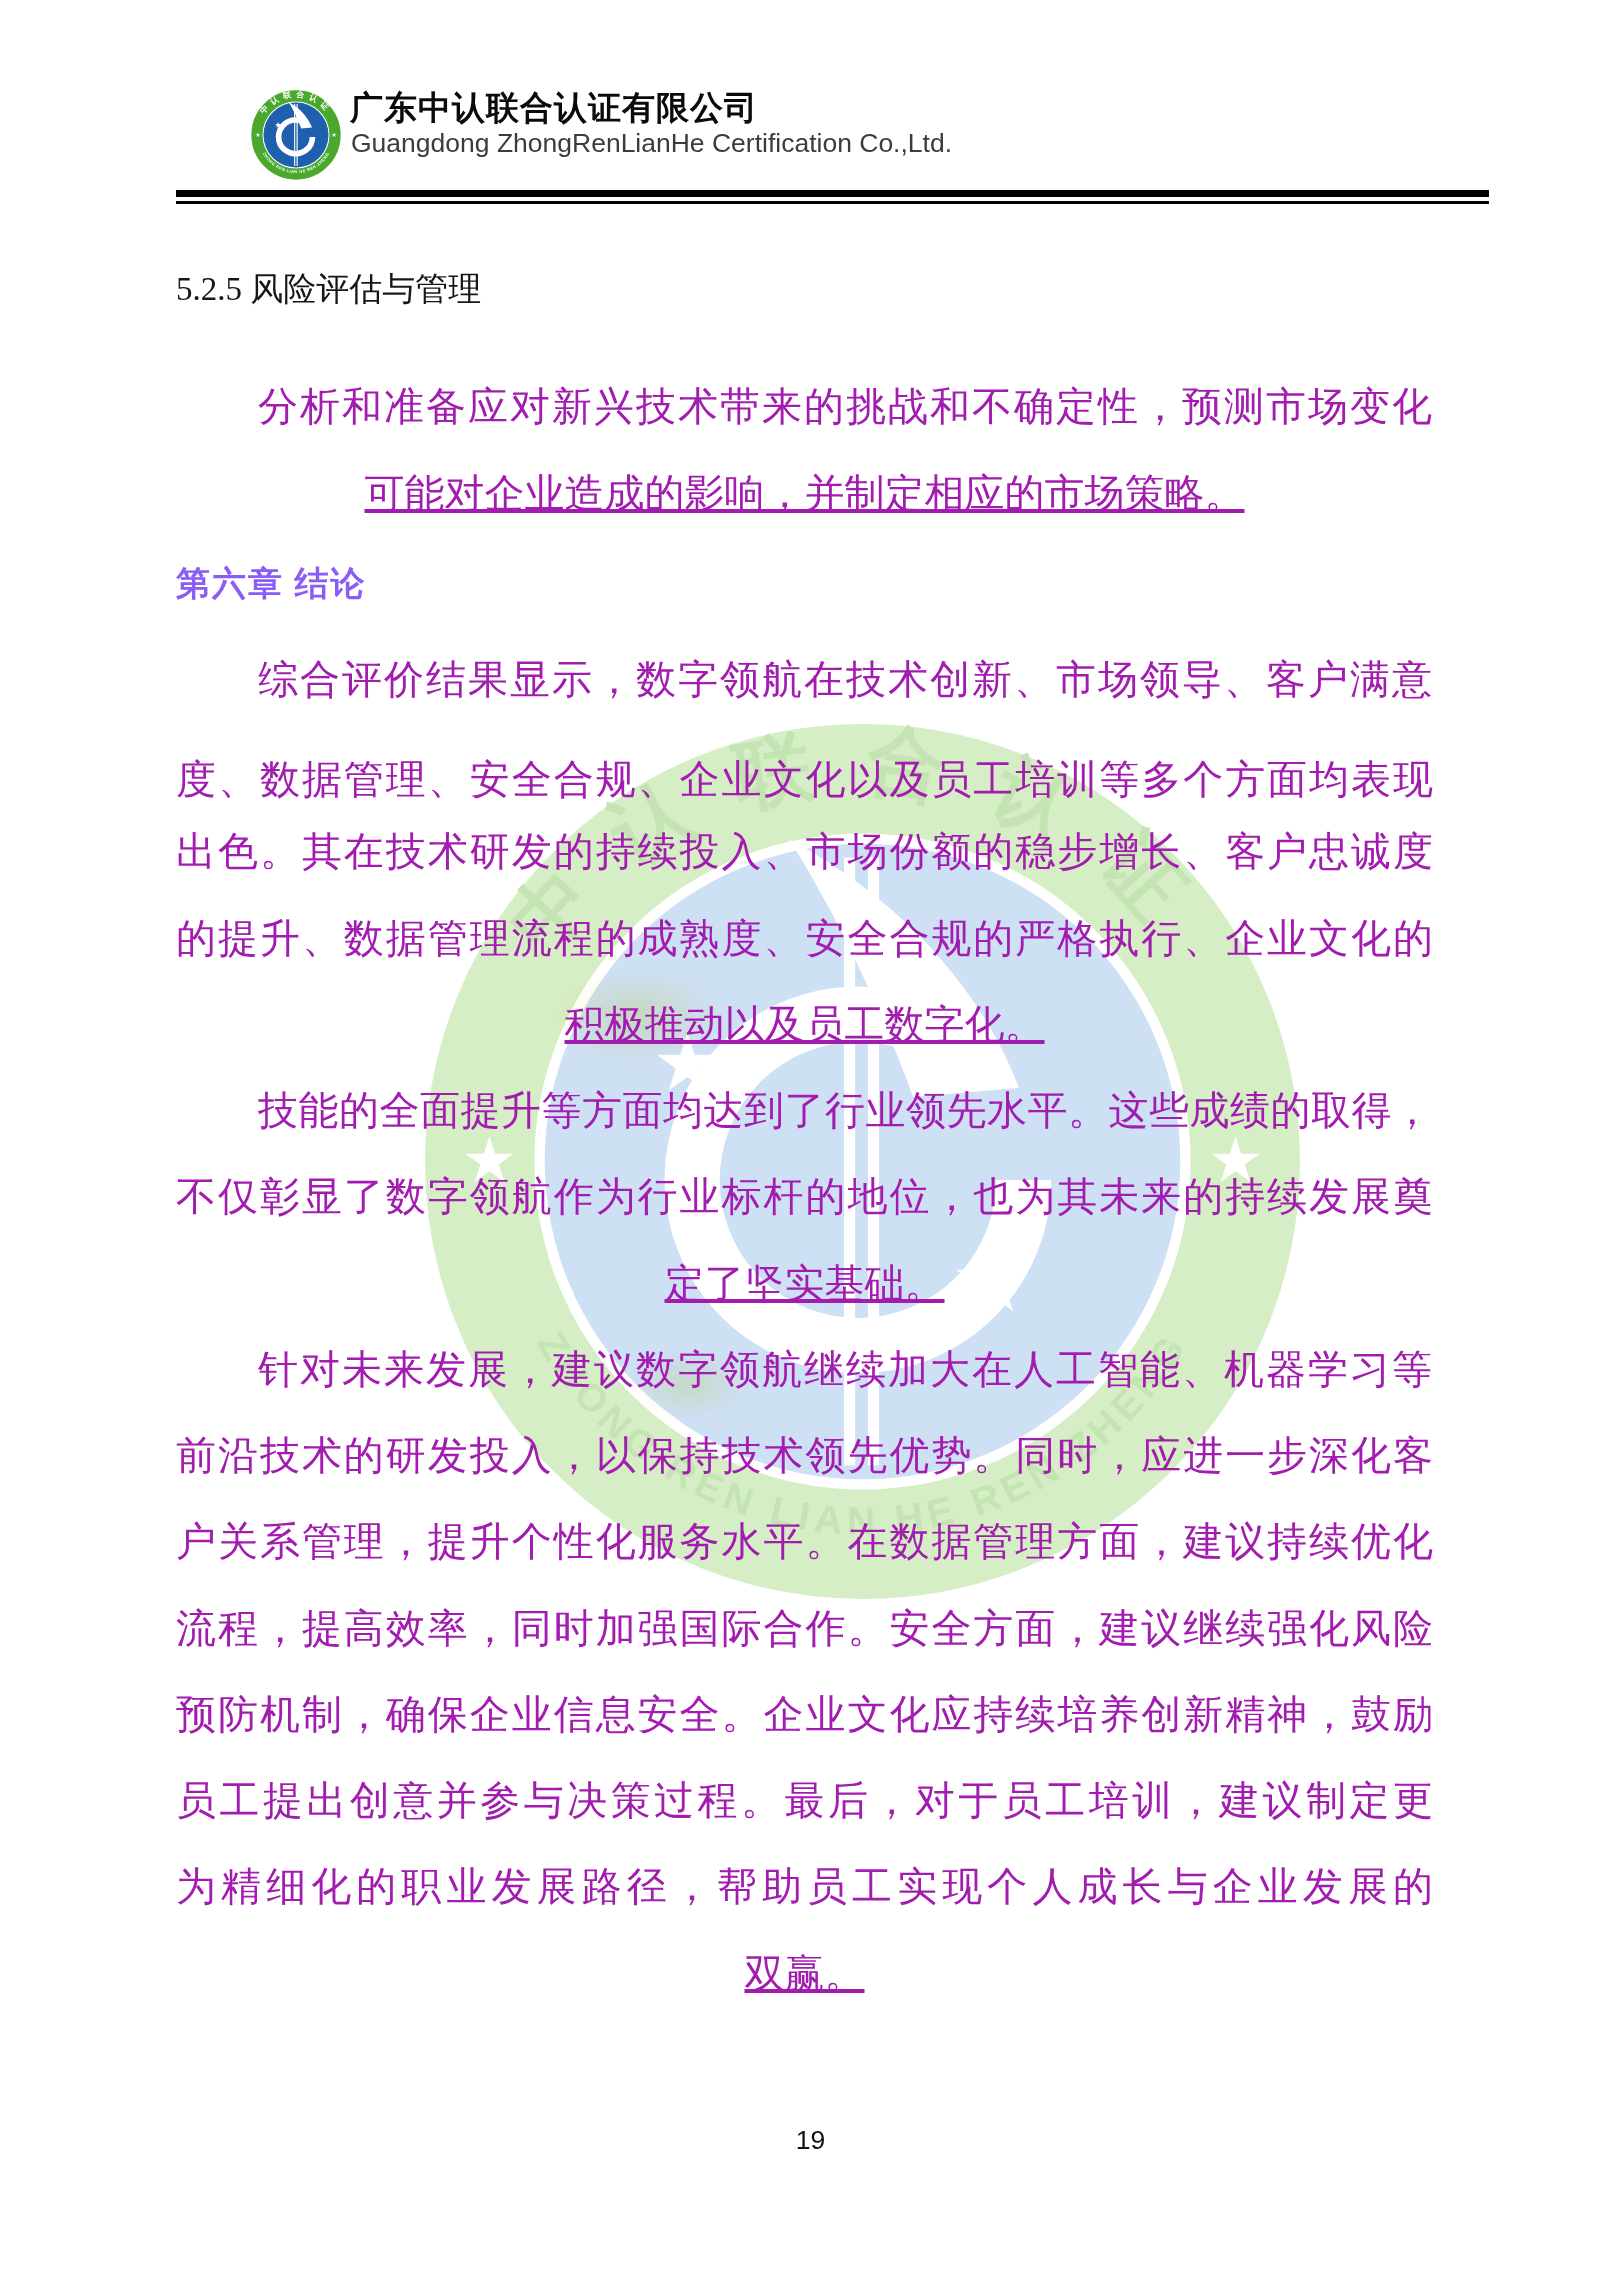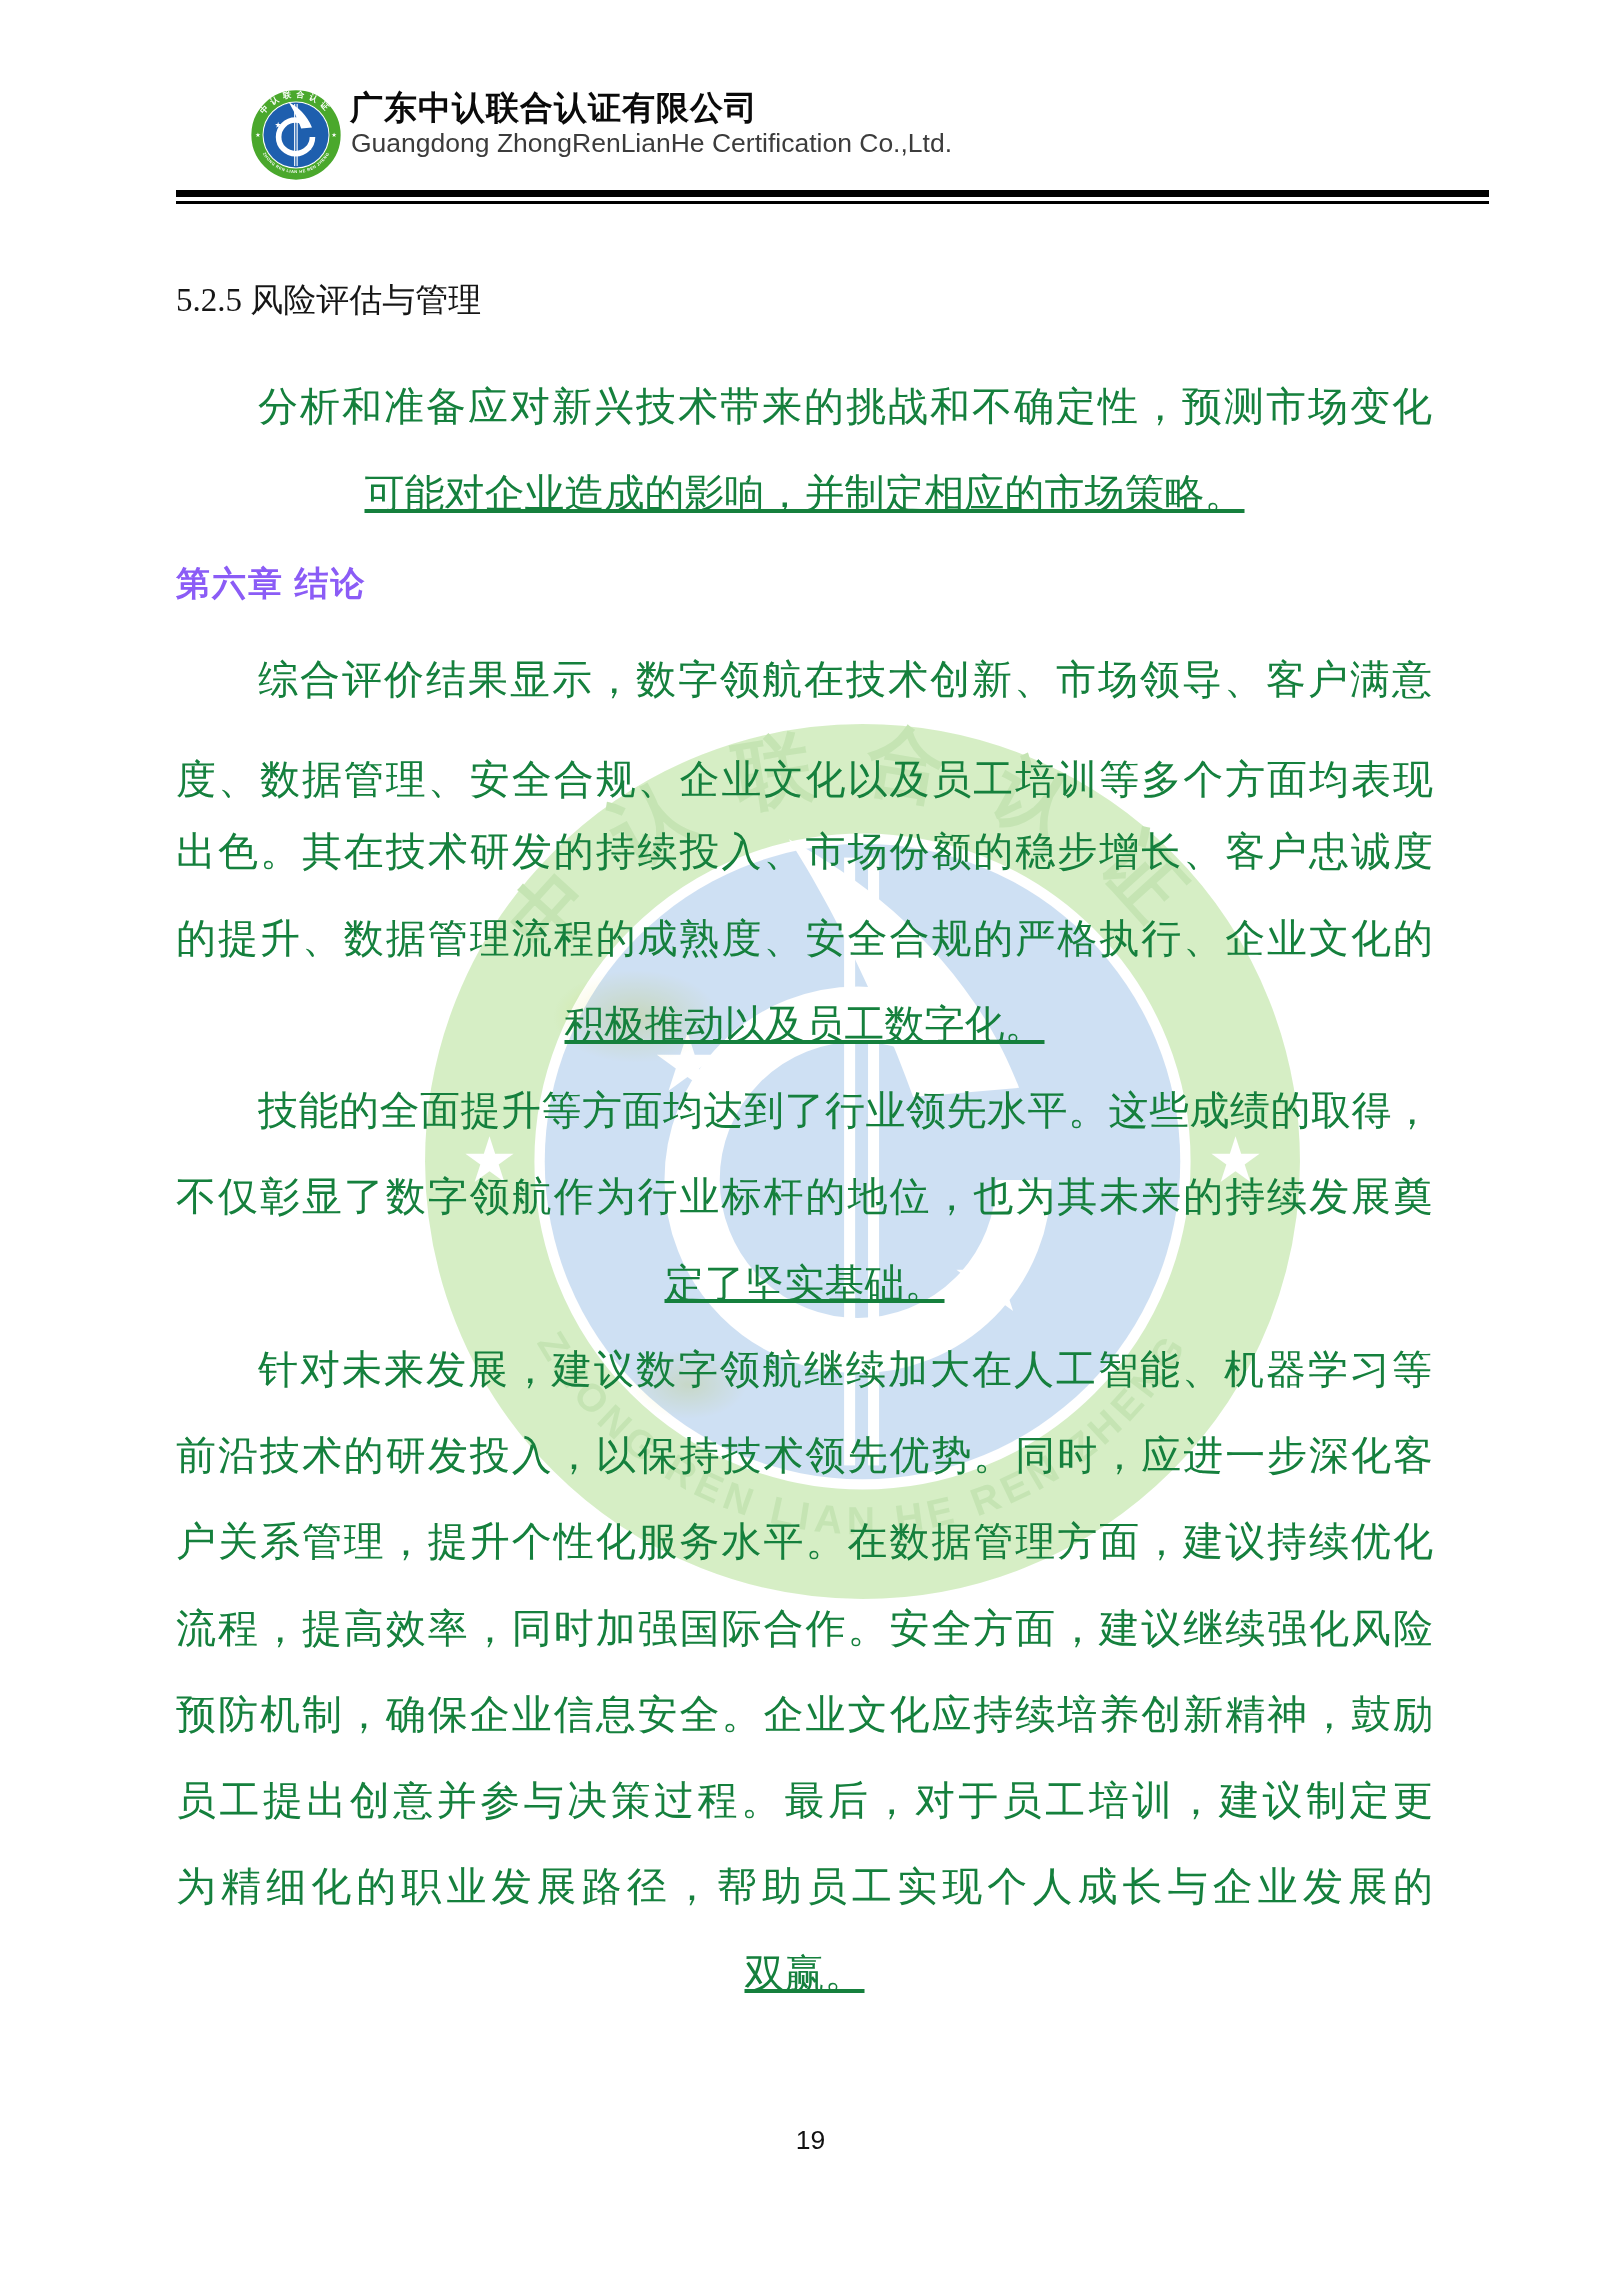--- a/index.html
+++ b/index.html
@@ -47,30 +47,30 @@
   .logo--wm .ring          { stroke:#aede8d; }
   .logo--wm .disc          { fill:#9fc2e8; }
   .logo--wm .arc-zh        { fill:#8ccb6a; }
   .logo--wm .arc-en        { fill:#8ccb6a; }
 
   .arc-zh { font-family:"Liberation Sans","DejaVu Sans",sans-serif; font-size:17px; font-weight:bold; letter-spacing:10px; }
   .arc-en { font-family:"Liberation Sans","DejaVu Sans",sans-serif; font-size:8.5px; font-weight:bold; letter-spacing:1.2px; }
 
   
   .h525 {
-    position:absolute; left:176px; top:278px;
+    position:absolute; left:176px; top:267px;
     font-size:33px; color:#161616; white-space:nowrap;
   }
   .h6 {
     position:absolute; left:176px; top:561px;
     font-size:34px; font-weight:bold; color:#8b5cf6; letter-spacing:2px; white-space:nowrap;
   }
   .line {
     position:absolute; left:176px; width:1257px; height:53px;
-    font-size:40px; line-height:53px; color:#15803d;
+    font-size:40px; line-height:53px; color:#a21caf;
     text-align:justify; text-align-last:justify; text-justify:distribute;
   }
   .line.indent { padding-left:82px; width:1174px; }
   .line.last   { text-align:center; text-align-last:auto;text-decoration:underline; }
 
   .page-number {
     position:absolute; left:0; top:2125px; width:1621px;
     text-align:center;
     font-family:"Liberation Sans","DejaVu Sans",sans-serif;
     font-size:26.5px; color:#111;

